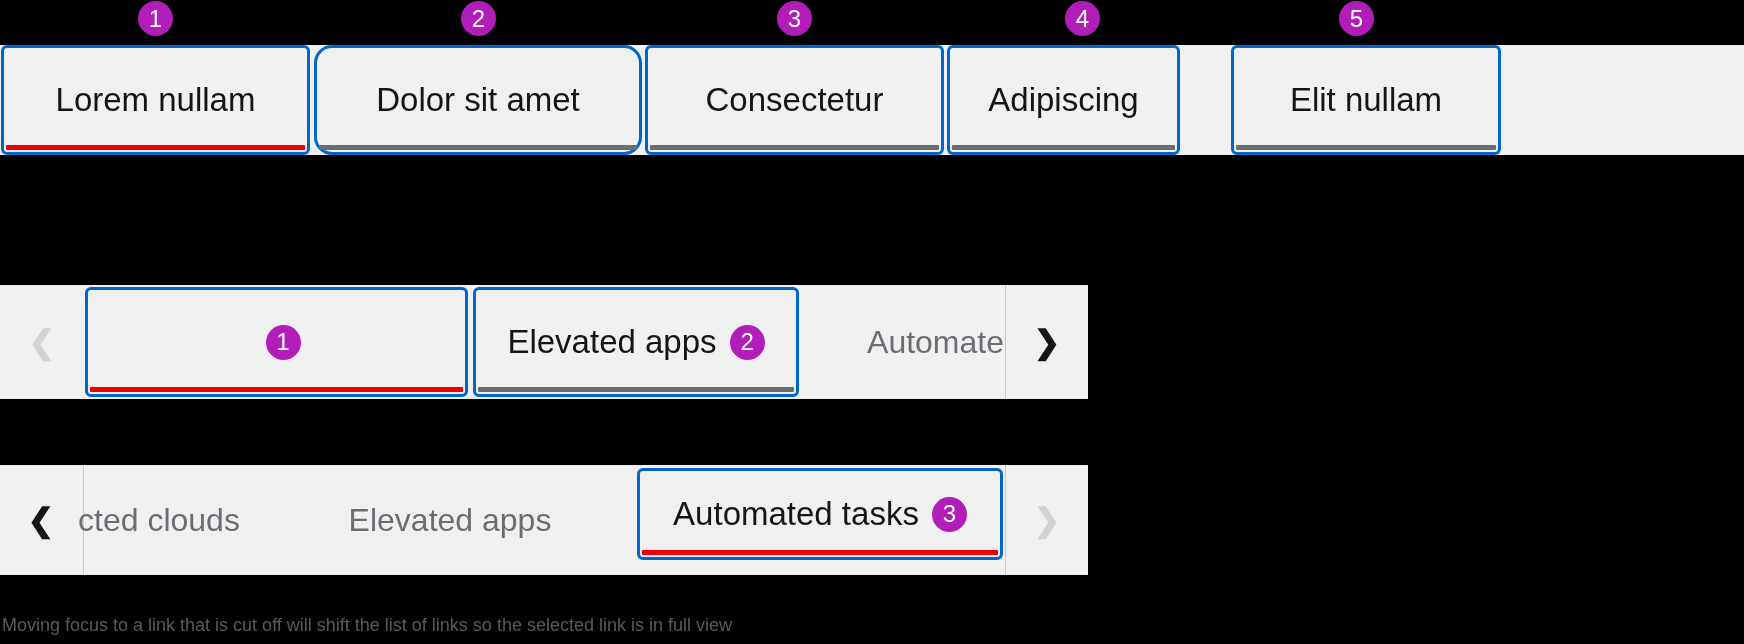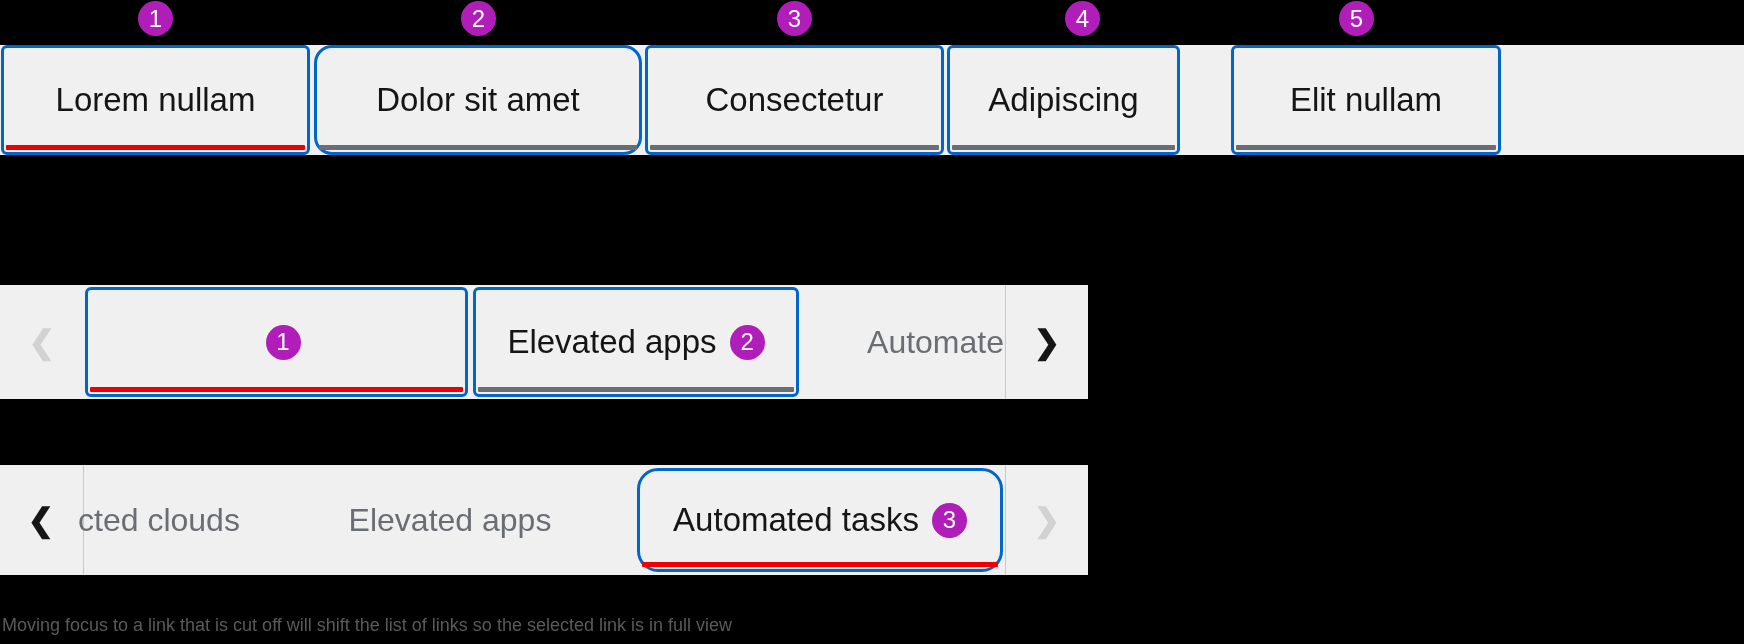--- a/index.html
+++ b/index.html
@@ -98,21 +98,21 @@
     <div class="scrollbtn" style="left:0;width:82px;">
       <span>❮</span>
     </div>
     <div class="divider" style="left:83px;"></div>
     <div class="ovlink" style="left:78px;width:210px;justify-content:flex-start;">
       <span>cted clouds</span>
     </div>
     <div class="ovlink" style="left:310px;width:280px;justify-content:center;">
       <span>Elevated apps</span>
     </div>
-    <div class="tab selected" style="left:637px;top:3px;width:366px;height:104px;border-radius:21px;">
+    <div class="tab selected" style="left:637px;top:3px;width:366px;height:92px;">
       <span>Automated tasks</span>
       <span class="inline-badge">
           <span>3</span>
         </span>
       <span class="underline"></span>
     </div>
     <div class="divider" style="left:1005px;"></div>
     <div class="scrollbtn disabled" style="left:1006px;width:82px;">
       <span>❯</span>
     </div>

